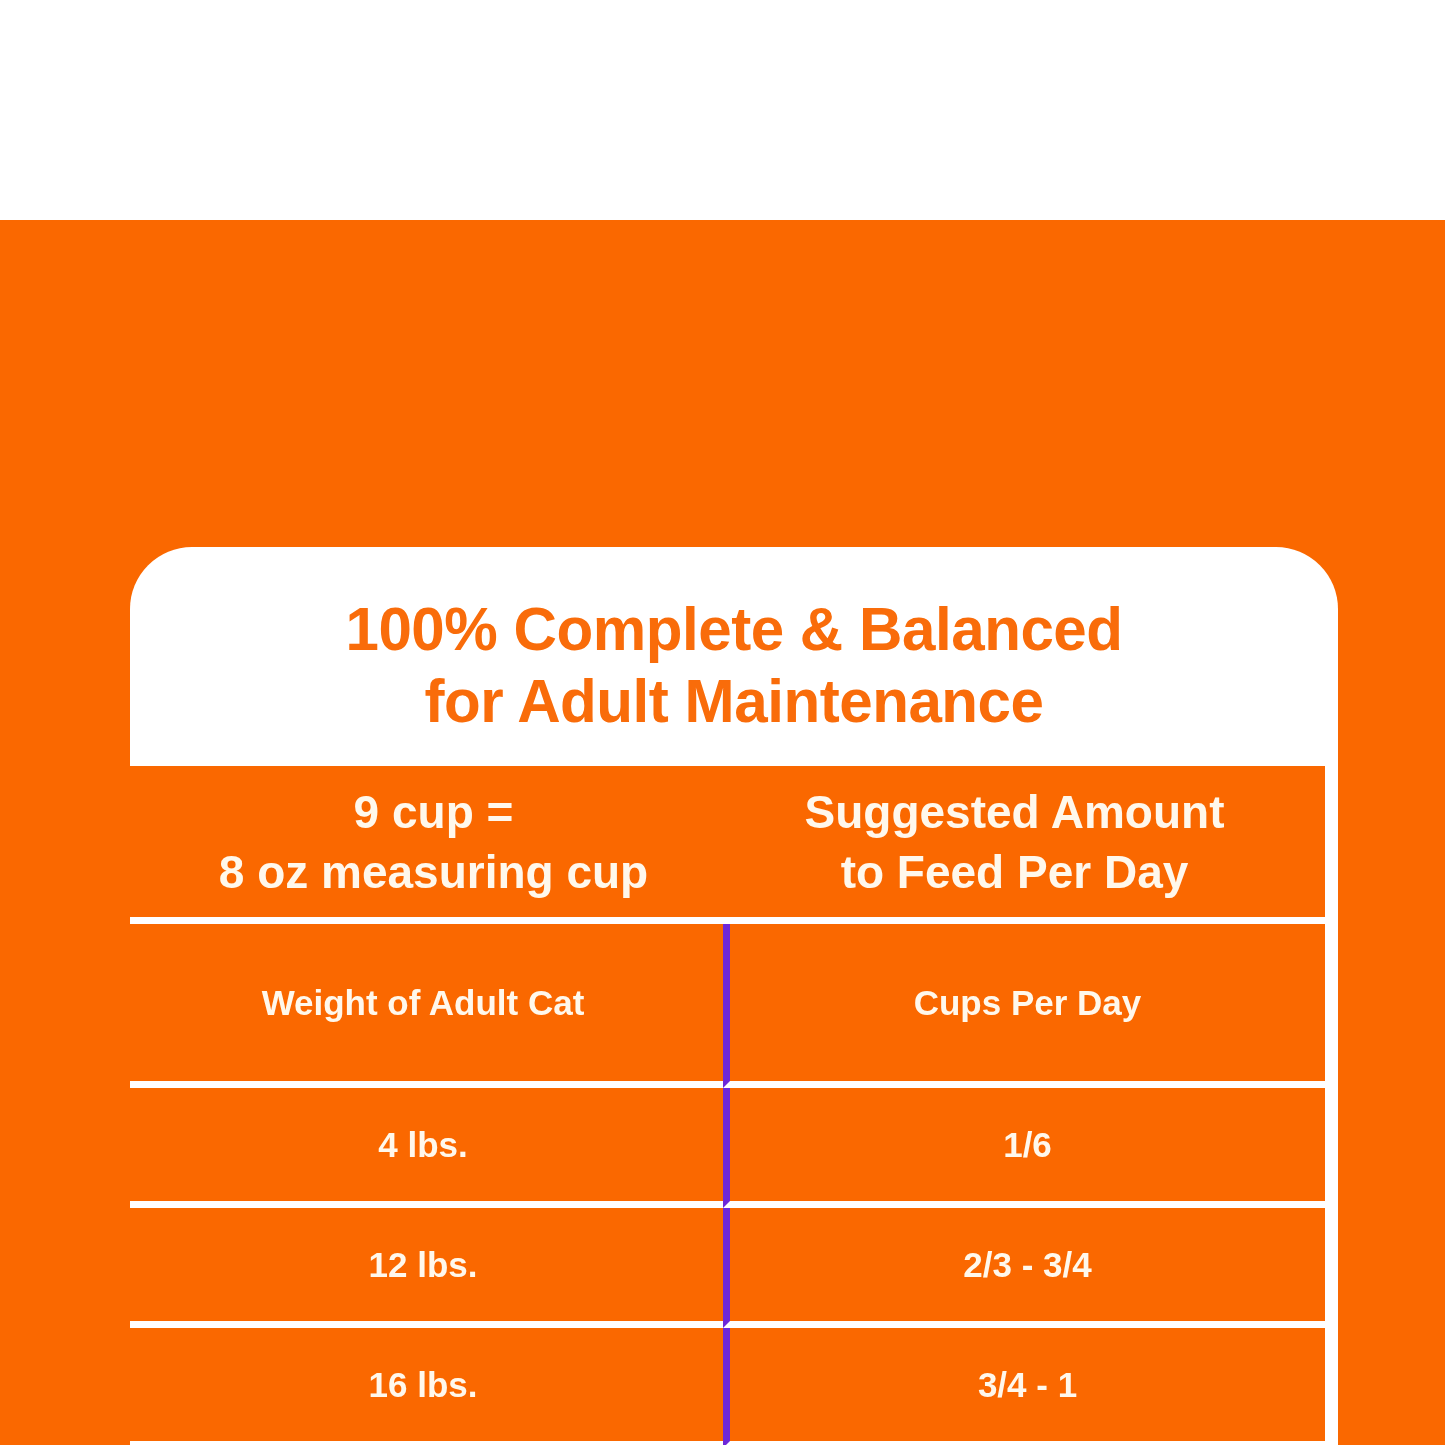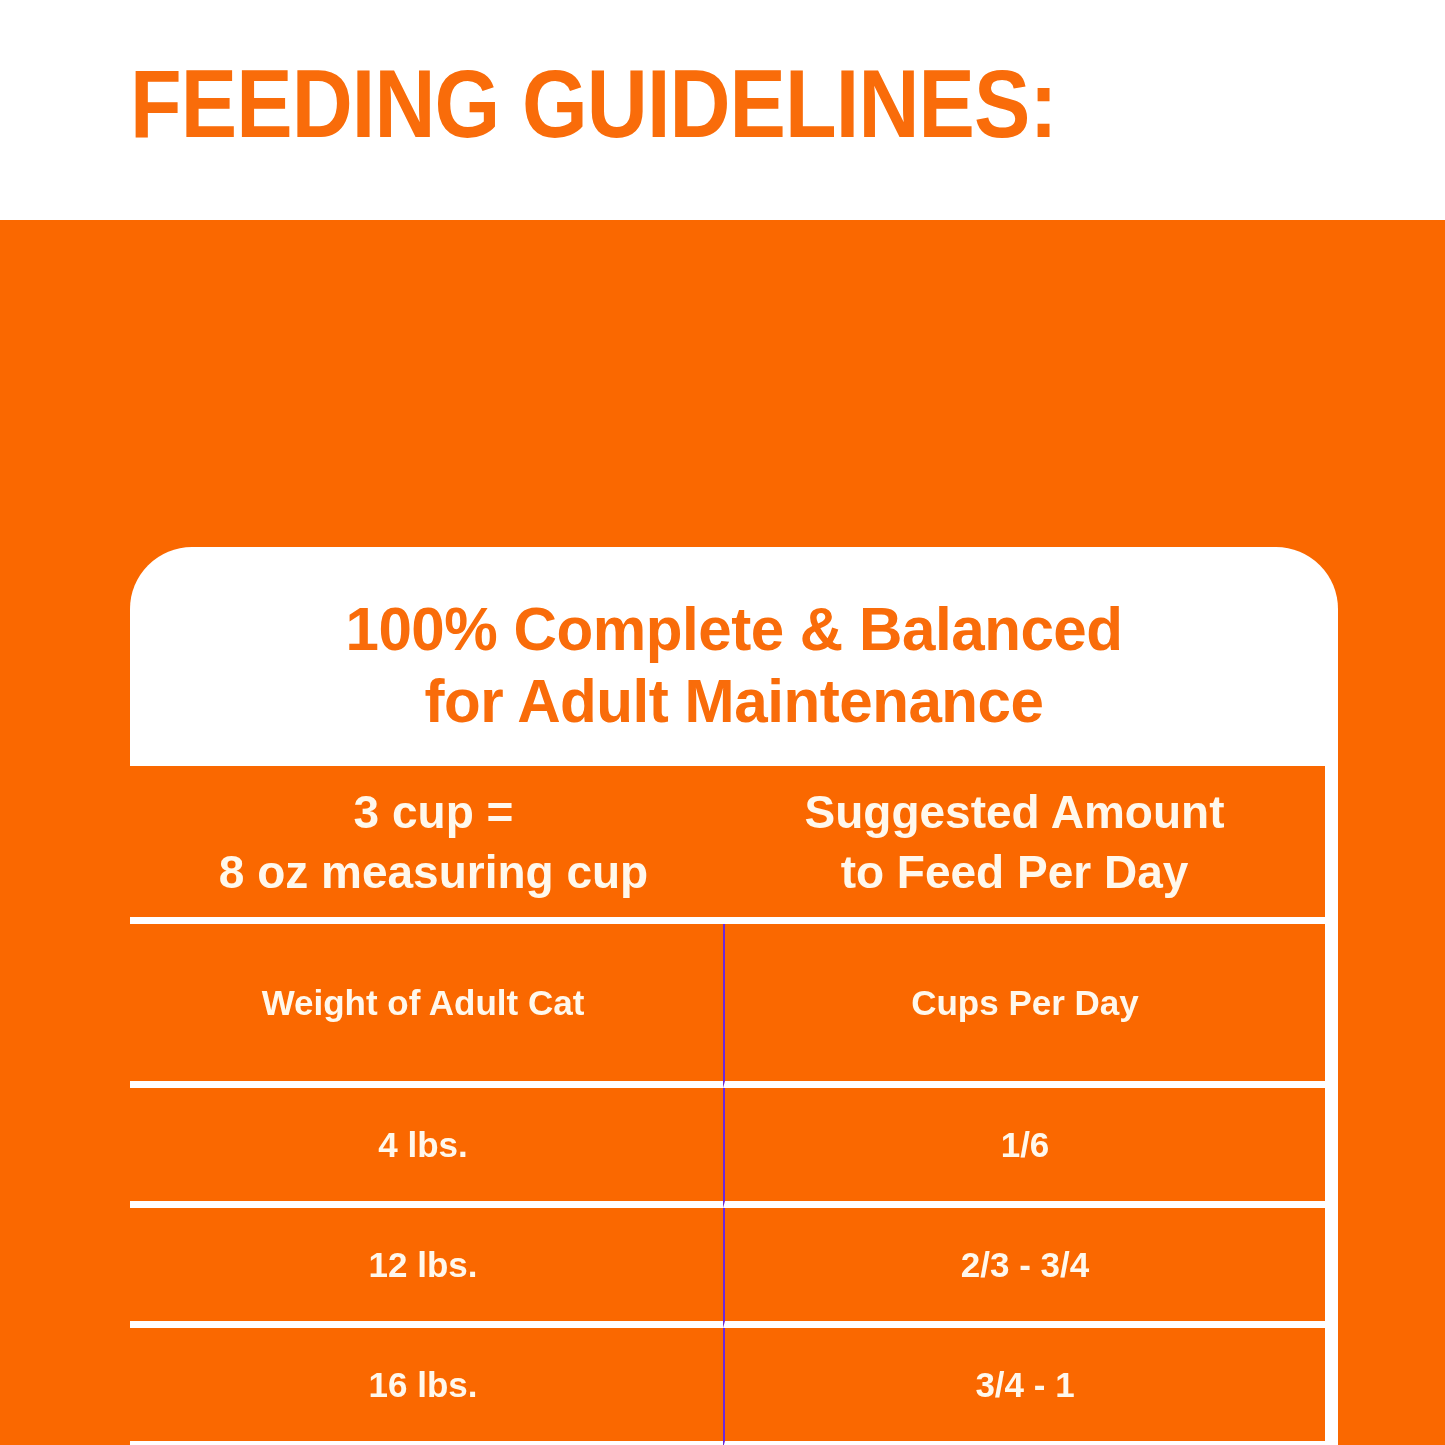--- a/index.html
+++ b/index.html
@@ -96,21 +96,21 @@
     background: #FA6800;
     color: #FFF8EC;
     text-align: center;
     vertical-align: middle;
     font-family: "Liberation Sans", sans-serif;
     font-weight: bold;
     border-bottom: 7px solid #ffffff;
   }
 
   td.col-left  { width: 600px; }
-  td.col-right { width: 602px; border-left: 2px solid #6d28d9; }
+  td.col-right { width: 602px; border-left: 7px solid #6d28d9; }
 
   
   tr.header-main td {
     height: 158px;
     font-size: 46px;
     line-height: 60px;
     padding: 8px 20px;
   }
   tr.header-main .hm-inner {
     display: flex;
@@ -133,40 +133,37 @@
     font-size: 35px;
     line-height: 42px;
   }
   tr.data-row:last-child td { border-bottom: none; }
 </style>
 </head>
 <body>
 
 <div id="page">
 
-  <div id="header-band">
-    <div id="page-title">FEEDING GUIDELINES:</div>
-  </div>
 
   <div id="orange-body">
 
     <div id="guidelines-card">
 
       <div id="card-heading">
         <span class="line">100% Complete &amp; Balanced</span>
         <span class="line">for Adult Maintenance</span>
       </div>
 
       <table id="feeding-table">
         <tbody>
           <tr class="header-main">
             <td colspan="2">
               <div class="hm-inner">
                 <div class="hm-cell">
-                  <span class="l">3 cup =</span>
+                  <span class="l">9 cup =</span>
                   <span class="l">8 oz measuring cup</span>
                 </div>
                 <div class="hm-cell">
                   <span class="l">Suggested Amount</span>
                   <span class="l">to Feed Per Day</span>
                 </div>
               </div>
             </td>
           </tr>
 

